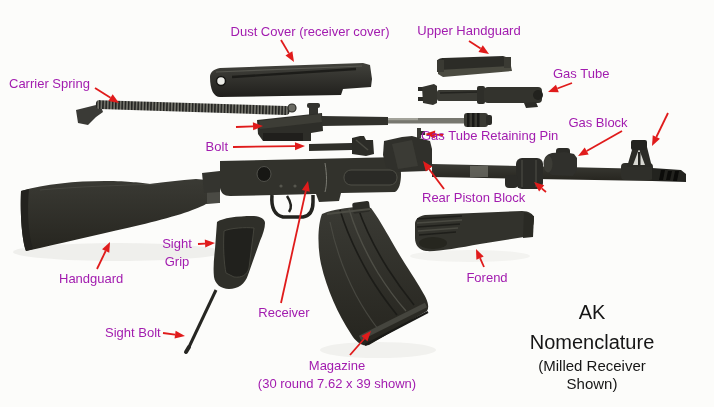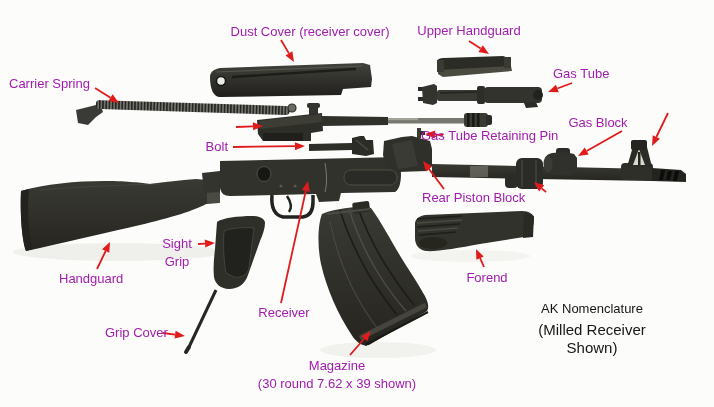--- a/index.html
+++ b/index.html
@@ -21,21 +21,21 @@
   }
   .part-label.center{transform:translateX(-50%);text-align:center;}
   .part-label.right{transform:translateX(-100%);text-align:right;}
   .title-block{
     position:absolute;
     left:592px;top:297px;
     transform:translateX(-50%);
     text-align:center;
     color:#161616;
   }
-  .title-main{font-size:13px;line-height:24px;}
+  .title-main{font-size:20px;line-height:30px;}
   .title-sub{font-size:15px;line-height:18px;}
 </style>
 </head>
 <body>
 
 <div id="screen" style="background: rgb(252, 252, 250);">
 
   <svg id="parts-svg" width="714" height="407" viewBox="0 0 714 407">
     <defs>
       <linearGradient id="gMetal" x1="0" y1="0" x2="0" y2="1">
@@ -275,21 +275,21 @@
         <div>Handguard</div>
       </div>
       <div class="part-label center" style="left: 177px; top: 235px;">
         <div>Sight</div>
         <div>Grip</div>
       </div>
       <div class="part-label center" style="left: 284px; top: 304px;">
         <div>Receiver</div>
       </div>
       <div class="part-label left" style="left: 105px; top: 324px;">
-        <div>Grip Cover</div>
+        <div>Sight Bolt</div>
       </div>
       <div class="part-label center" style="left: 337px; top: 357px;">
         <div>Magazine</div>
         <div>(30 round 7.62 x 39 shown)</div>
       </div>
       <div class="part-label center" style="left: 487px; top: 269px;">
         <div>Forend</div>
       </div>
     </div>
 </div>

